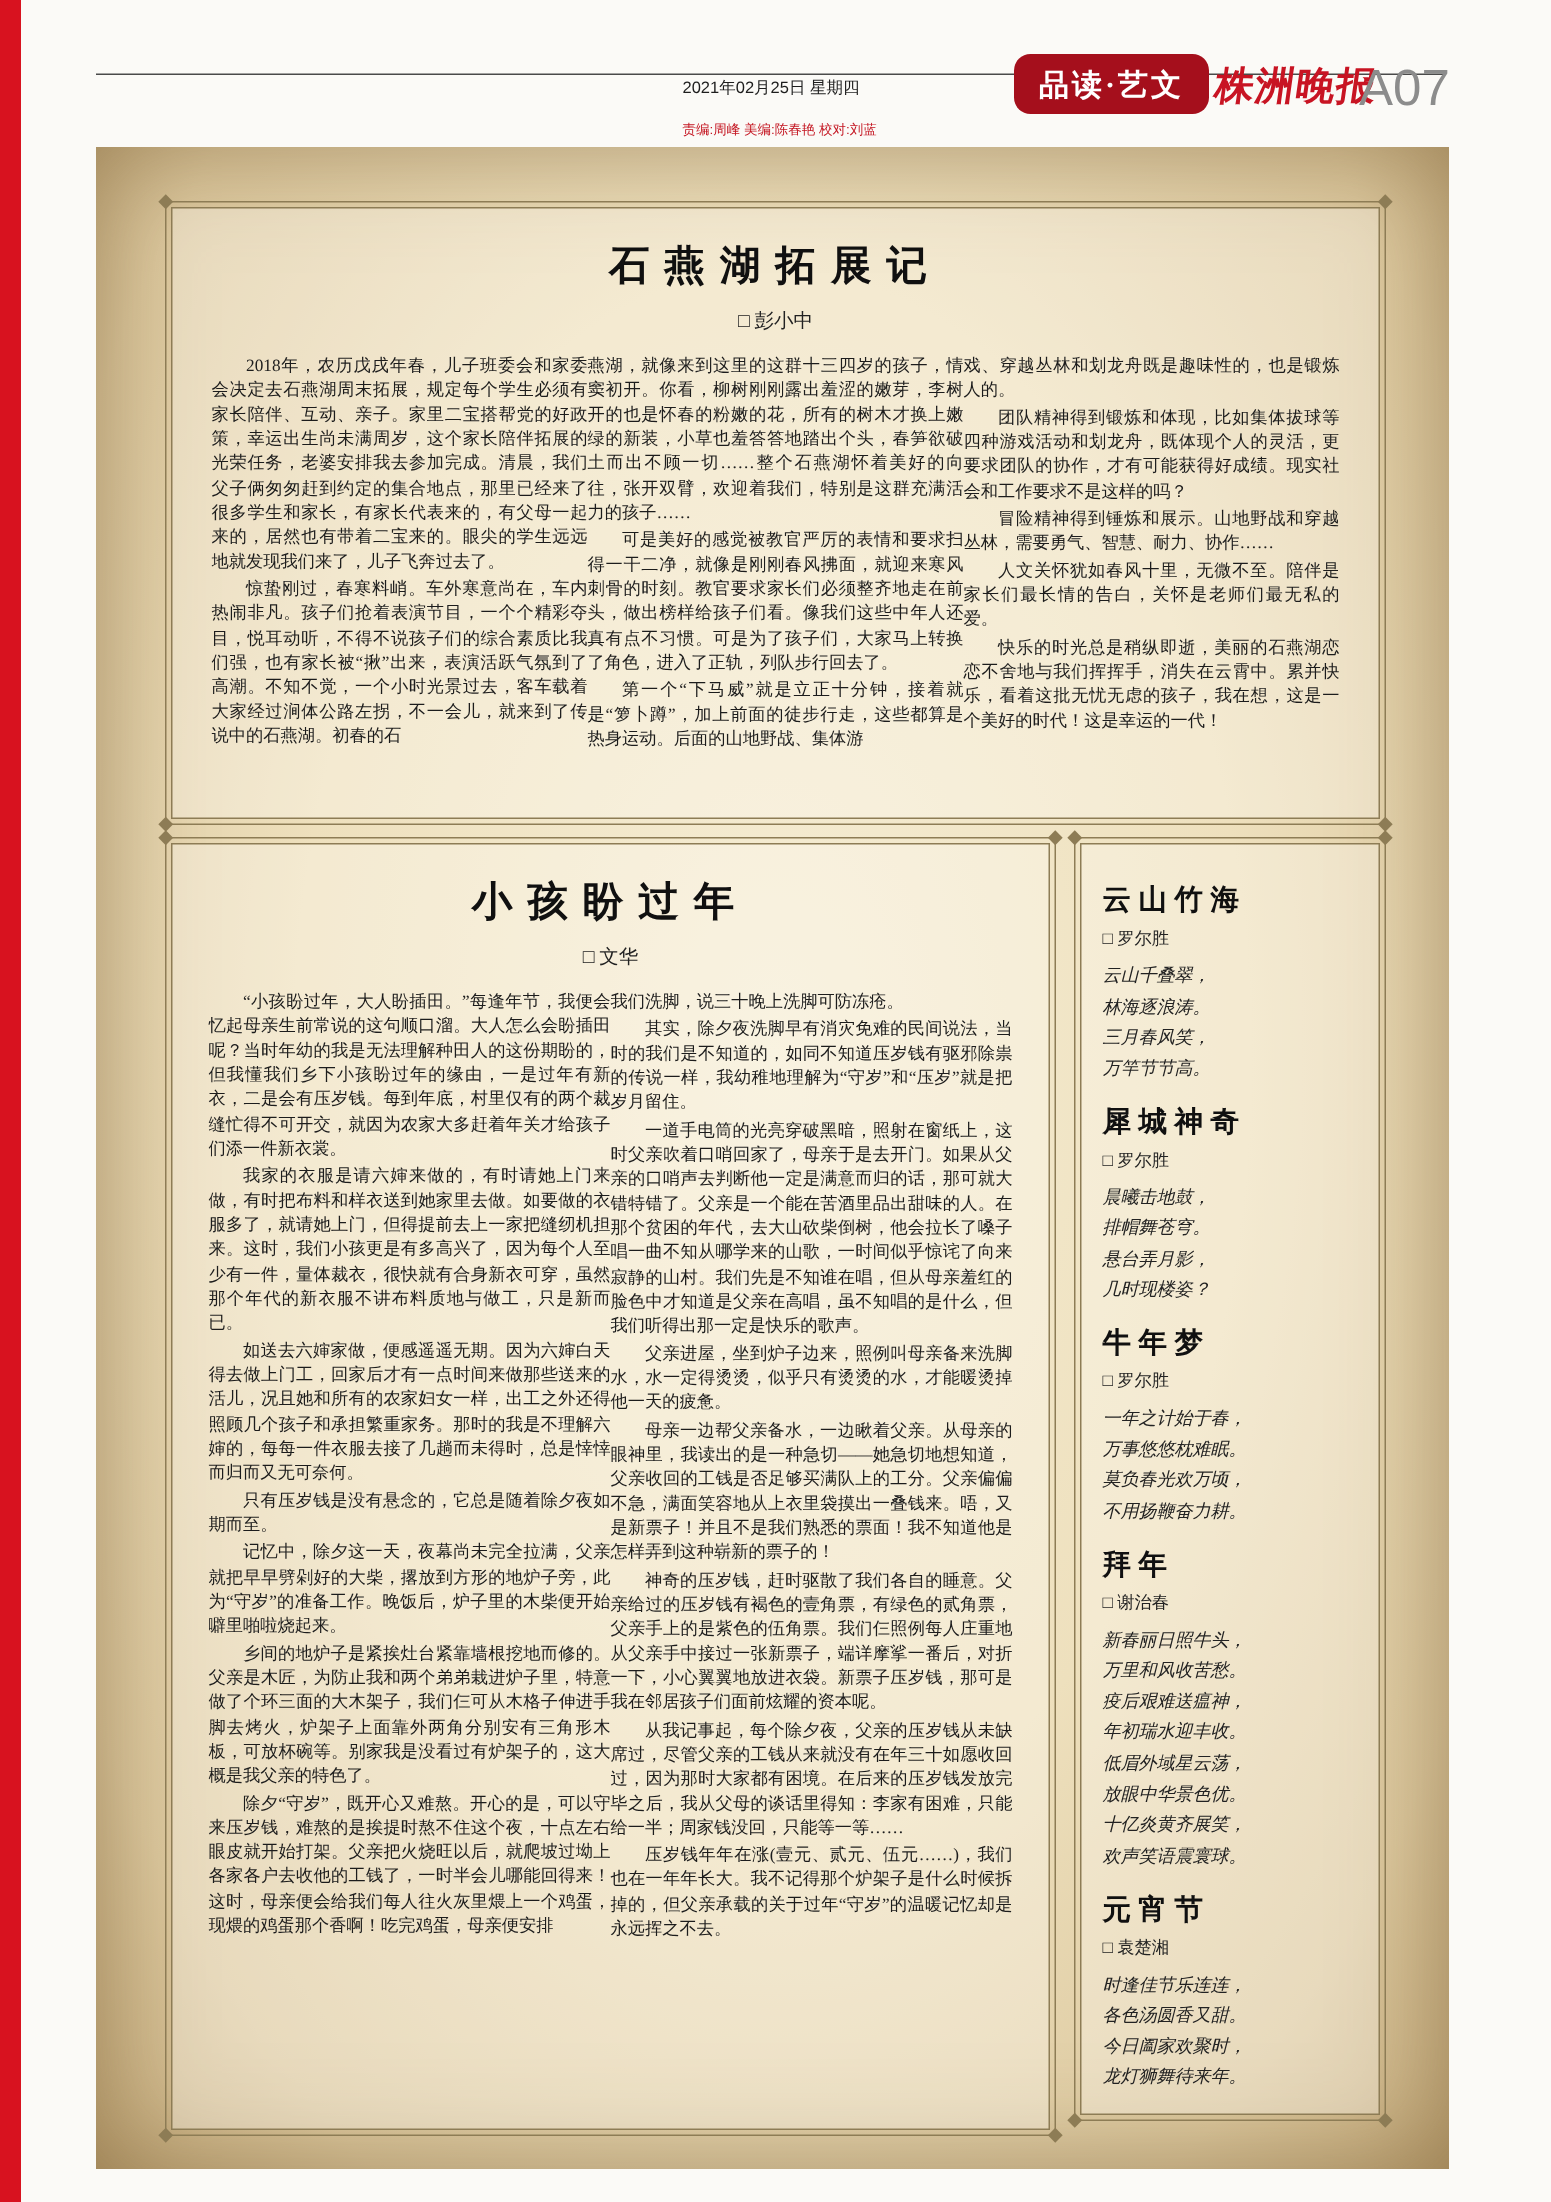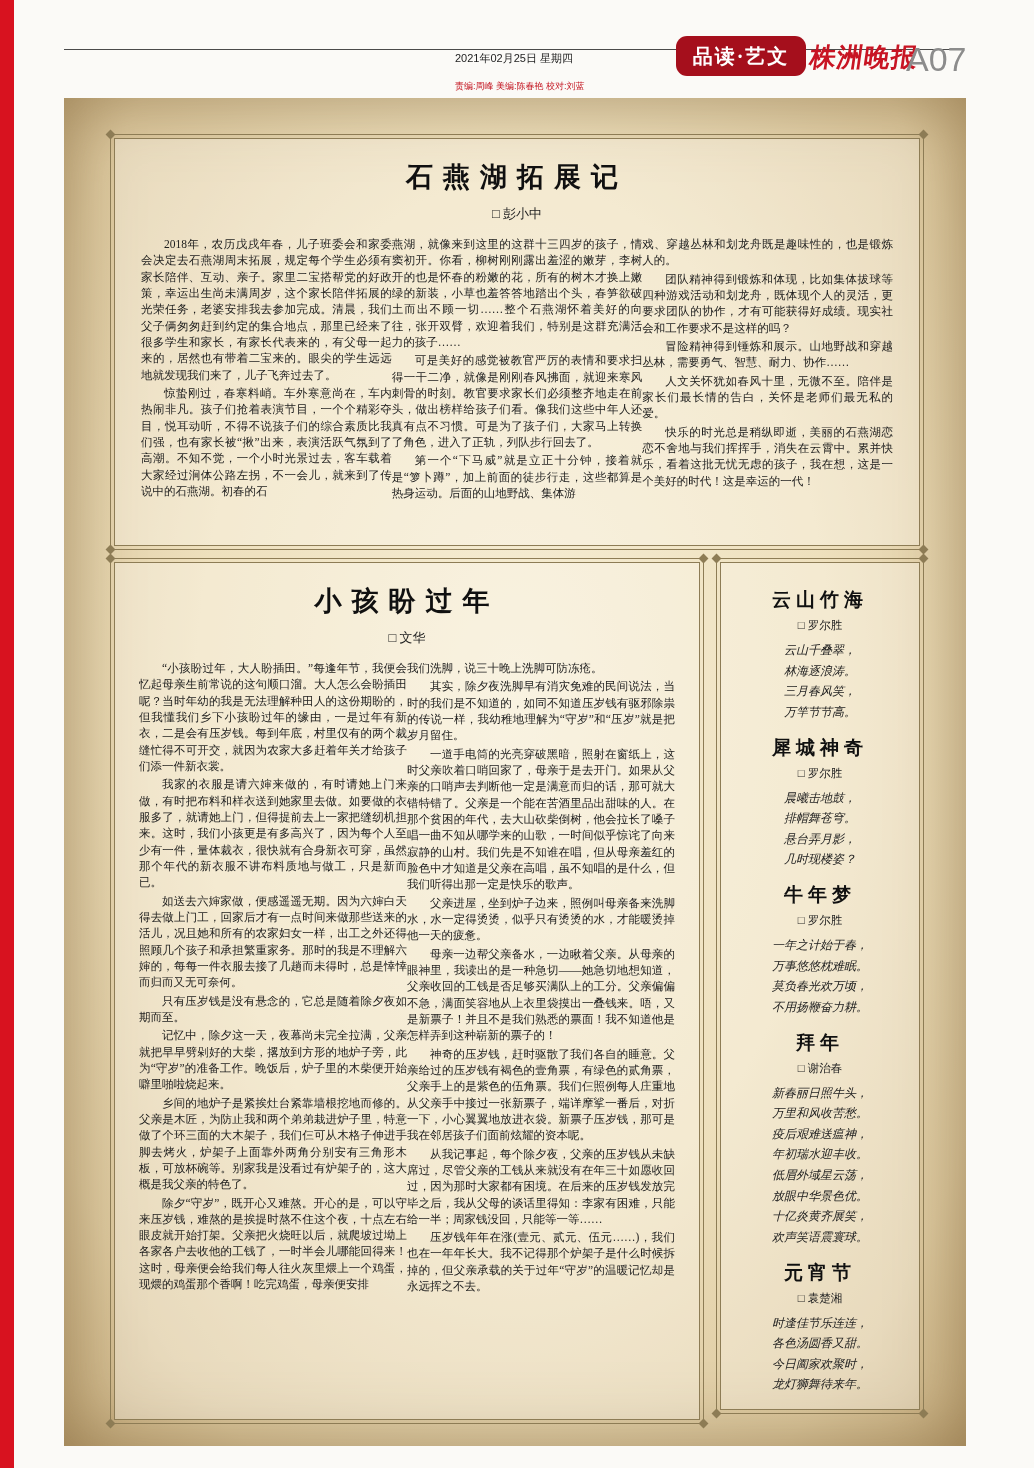--- a/index.html
+++ b/index.html
@@ -43,21 +43,21 @@
   .art-title{text-align:center;font-size:27px;font-weight:bold;letter-spacing:10px;color:#101010;margin:4px 0 10px;}
   .art-author{text-align:center;font-size:13px;color:#222;margin-bottom:13px;}
   .cols{display:flex;overflow:hidden;}
   #box1 .cols{height:296px;}
   #box2 .cols{height:738px;}
   .col{flex:1;font-size:11.5px;line-height:1.42;text-align:justify;color:#1c1c1c;}
   .col p{margin:0 0 2px;}
   p.ind{text-indent:2em;}
 
   
-  .poem{text-align:center;margin-bottom:12px;}
+  .poem{text-align:left;margin-bottom:12px;}
   .poem-title{font-size:19px;font-weight:bold;letter-spacing:5px;color:#101010;margin-bottom:5px;}
   .poem-author{font-size:11.5px;color:#222;margin-bottom:7px;}
   .poem-line{font-size:12px;font-style:italic;line-height:1.72;color:#222;}
 </style>
 </head>
 <body>
 
 <div class="red-bar"></div>
 
 <div class="head-line"></div>

